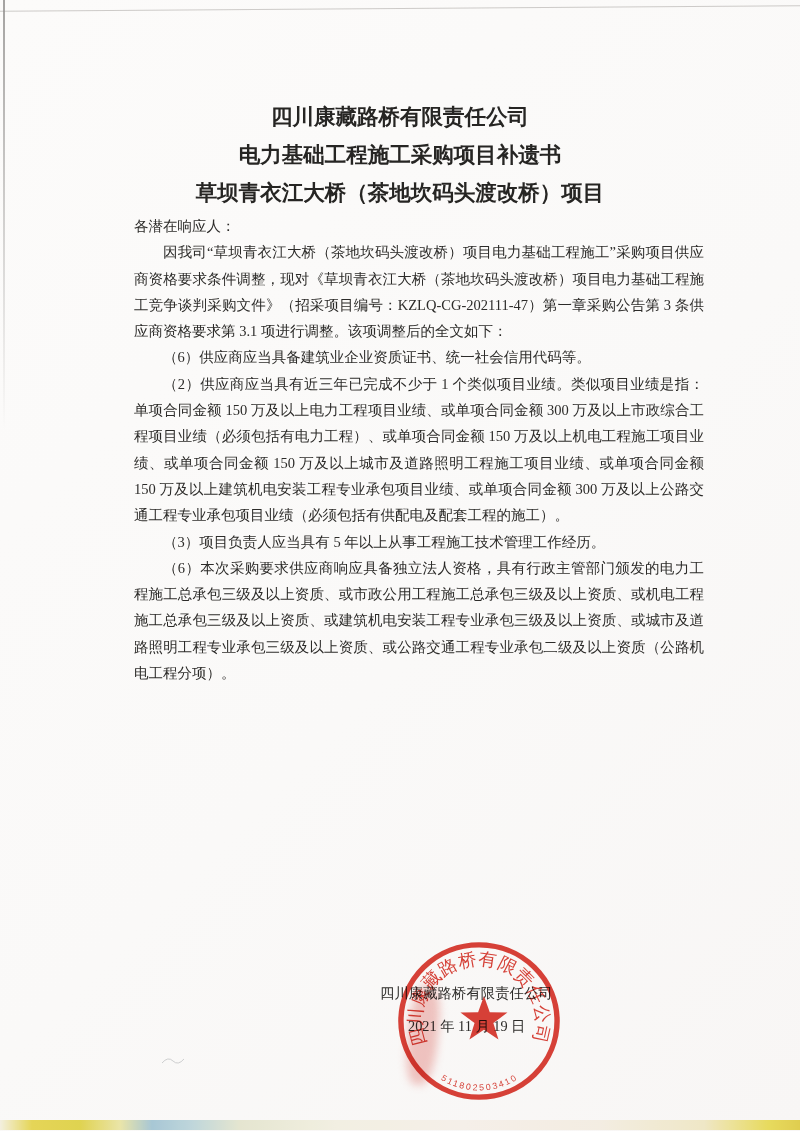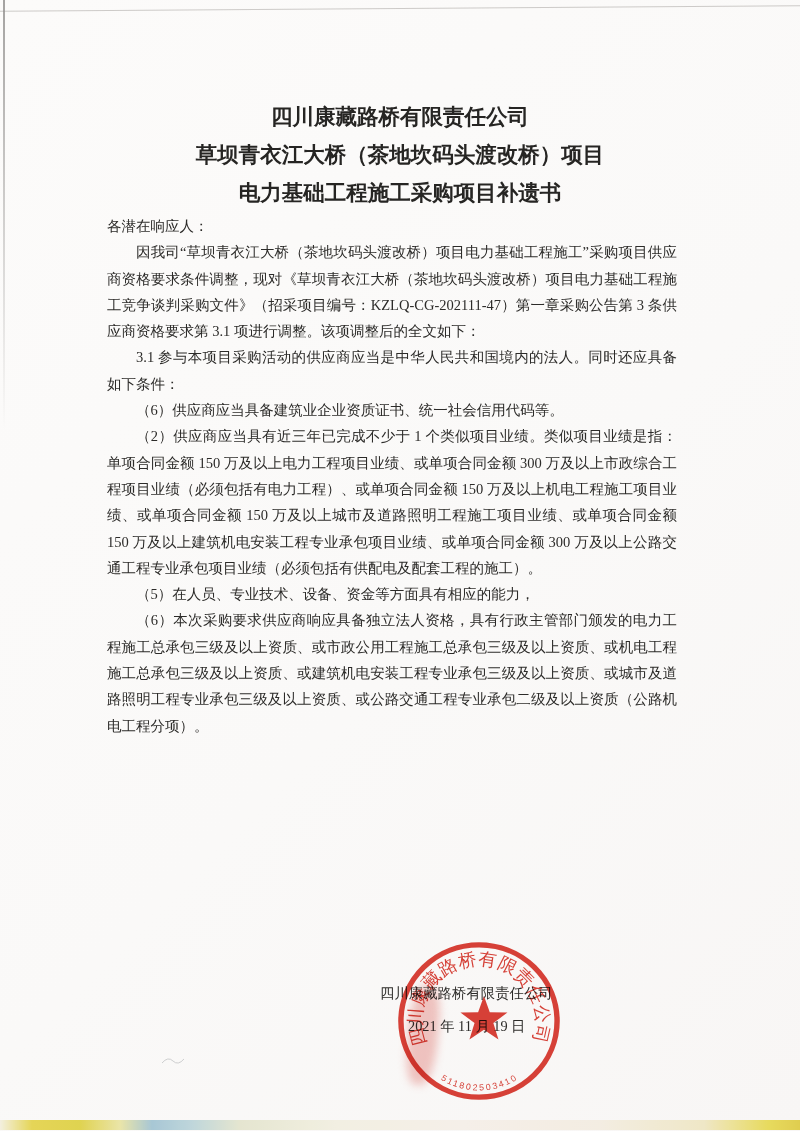--- a/index.html
+++ b/index.html
@@ -34,21 +34,21 @@
 
   
   .title-block {
     position:absolute; top:98px; left:0; width:100%;
     text-align:center;
     font-family:"Liberation Sans", sans-serif;
     font-weight:bold; font-size:21.5px; line-height:38px; color:#262523;
   }
   
   .body-block {
-    position:absolute; top:213px; left:107px; width:570px;
+    position:absolute; top:213px; left:134px; width:570px;
     font-size:14.5px; line-height:26.3px;
     text-align:justify; text-justify:inter-character;
     color:#2c2b29;
   }
   .body-block p.indent { text-indent:2em;font-family:Liberation Serif, serif; }
 
   
   .sig-company { position:absolute; left:380px; top:984px; font-size:14.3px; letter-spacing:0.1px; color:#2c2b29; }
   .sig-date    { position:absolute; left:408px; top:1017px; font-size:14.3px; color:#2c2b29; }
 
@@ -72,31 +72,30 @@
 
   <div class="edge-top"></div>
   <div class="edge-left"></div>
   <div class="scan-strip"></div>
   <svg class="pencil-mark" width="26" height="14">
     <path d="M2,10 Q8,3 13,8 T24,6" stroke="#9fa3a6" stroke-width="0.9" fill="none"></path>
   </svg>
 
   <div class="title-block">
     <div>四川康藏路桥有限责任公司</div>
+    <div>电力基础工程施工采购项目补遗书</div>
     <div>草坝青衣江大桥（茶地坎码头渡改桥）项目</div>
-    <div>电力基础工程施工采购项目补遗书</div>
   </div>
 
   <div class="body-block">
     <p>各潜在响应人：</p>
     <p class="indent">因我司“草坝青衣江大桥（茶地坎码头渡改桥）项目电力基础工程施工”采购项目供应商资格要求条件调整，现对《草坝青衣江大桥（茶地坎码头渡改桥）项目电力基础工程施工竞争谈判采购文件》（招采项目编号：KZLQ-CG-202111-47）第一章采购公告第 3 条供应商资格要求第 3.1 项进行调整。该项调整后的全文如下：</p>
-    <p class="indent">3.1 参与本项目采购活动的供应商应当是中华人民共和国境内的法人。同时还应具备如下条件：</p>
     <p class="indent">（6）供应商应当具备建筑业企业资质证书、统一社会信用代码等。</p>
     <p class="indent">（2）供应商应当具有近三年已完成不少于 1 个类似项目业绩。类似项目业绩是指：单项合同金额 150 万及以上电力工程项目业绩、或单项合同金额 300 万及以上市政综合工程项目业绩（必须包括有电力工程）、或单项合同金额 150 万及以上机电工程施工项目业绩、或单项合同金额 150 万及以上城市及道路照明工程施工项目业绩、或单项合同金额 150 万及以上建筑机电安装工程专业承包项目业绩、或单项合同金额 300 万及以上公路交通工程专业承包项目业绩（必须包括有供配电及配套工程的施工）。</p>
-    <p class="indent">（5）在人员、专业技术、设备、资金等方面具有相应的能力，</p>
+    <p class="indent">（3）项目负责人应当具有 5 年以上从事工程施工技术管理工作经历。</p>
     <p class="indent">（6）本次采购要求供应商响应具备独立法人资格，具有行政主管部门颁发的电力工程施工总承包三级及以上资质、或市政公用工程施工总承包三级及以上资质、或机电工程施工总承包三级及以上资质、或建筑机电安装工程专业承包三级及以上资质、或城市及道路照明工程专业承包三级及以上资质、或公路交通工程专业承包二级及以上资质（公路机电工程分项）。</p>
   </div>
 
   <div class="sig-company">四川康藏路桥有限责任公司</div>
   <div class="sig-date">2021 年 11 月 19 日</div>
 
   <div class="seal">
     <svg viewBox="0 0 170 170" preserveAspectRatio="none">
       <defs>
         <path id="arcTop" d="M 32.4,109.5 A 58,58 0 1 1 137.6,109.5" fill="none"></path>

